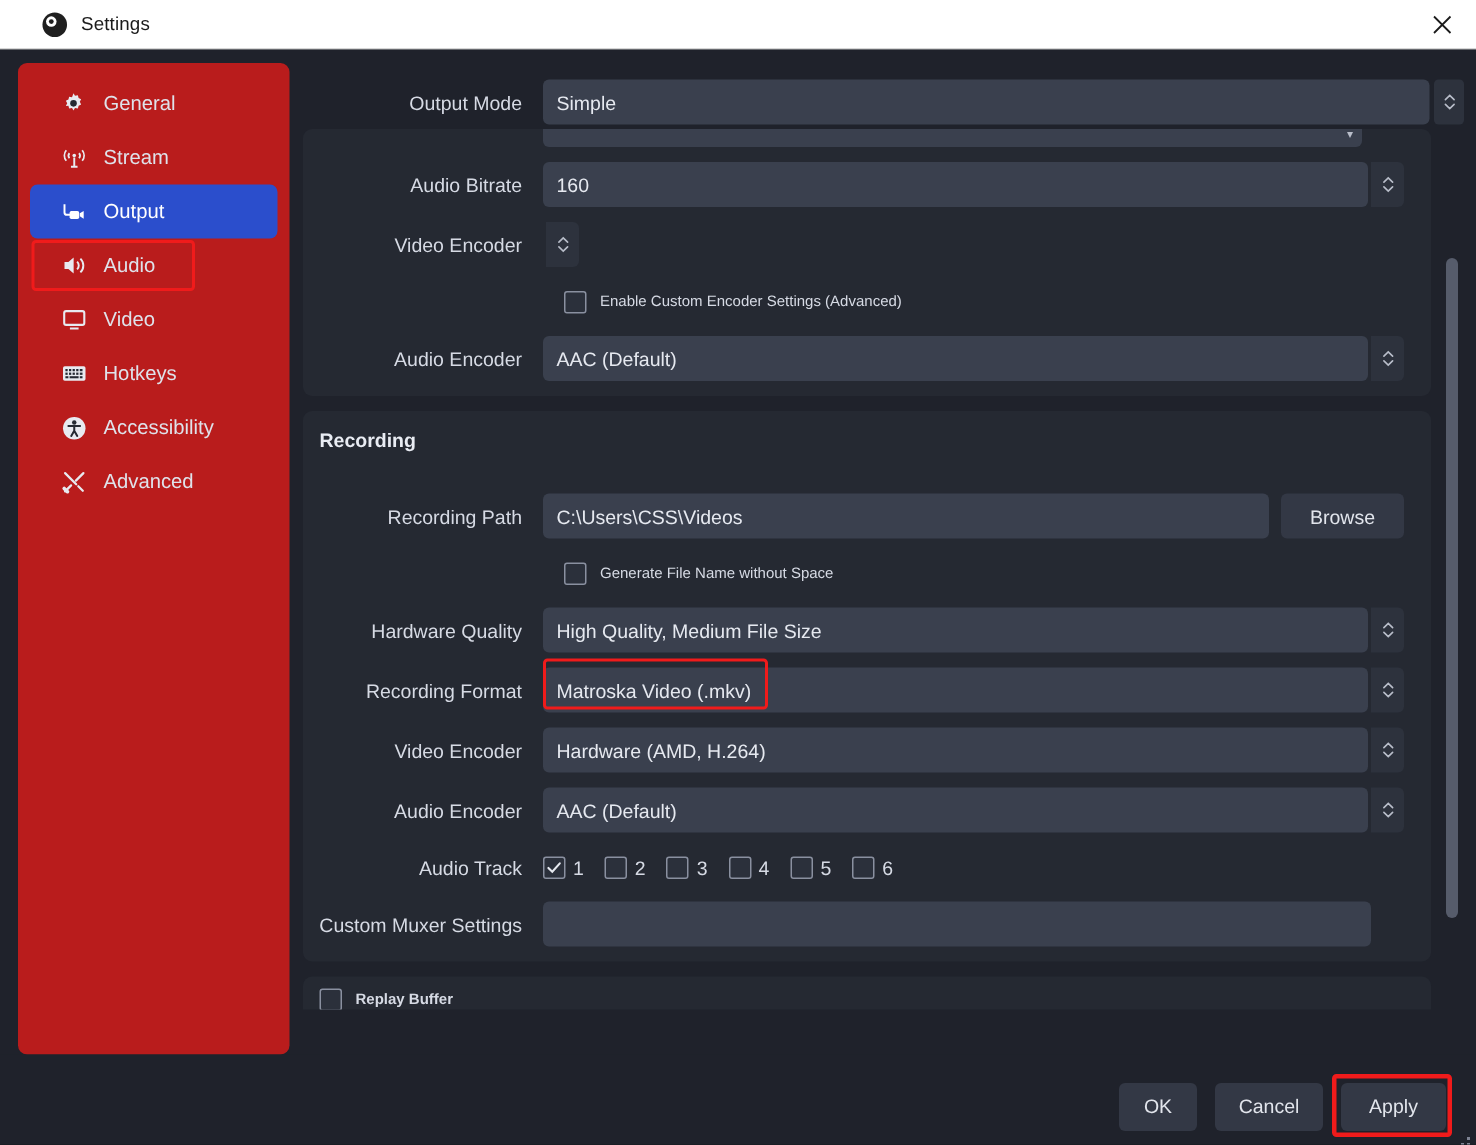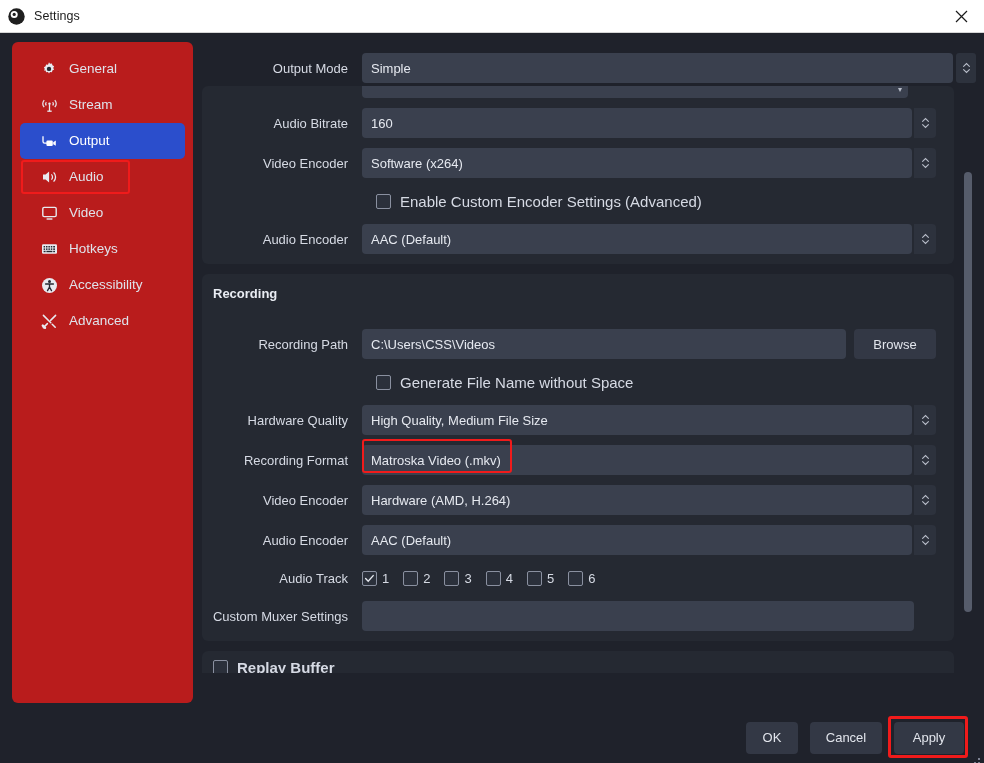--- a/index.html
+++ b/index.html
@@ -17,21 +17,21 @@
   }
 
   
   .titlebar {
     height: 33px;
     background: #ffffff;
     display: flex; align-items: center;
     flex: 0 0 33px;
     border-bottom: 1px solid #d6d6d6;
   }
-  .titlebar-left { display: flex; align-items: center; padding-left: 8px; gap: 9px; }
+  .titlebar-left { display: flex; align-items: center; padding-left: 28px; gap: 9px; }
   .obs-logo { width: 17px; height: 17px; position: relative; }
   .obs-logo svg { display: block; }
   .title-text {
     font-size: 12.5px; color: #1b1b1b;
     letter-spacing: 0.1px;
   }
   .titlebar-spacer { flex: 1; }
   .close-btn {
     width: 46px; height: 32px;
     display: flex; align-items: center; justify-content: center;
@@ -203,21 +203,21 @@
   .checkbox {
     width: 15px; height: 15px;
     border: 1px solid #8a90a0;
     border-radius: 2px;
     background: #2b303b;
     flex: 0 0 15px;
     display: flex; align-items: center; justify-content: center;
     color: #e6e9f0;
   }
   .checkbox svg { display: block; }
-  .check-label { font-size: 15px; color: #d6dae4; white-space: nowrap; }
+  .check-label { font-size: 10px; color: #d6dae4; white-space: nowrap; }
 
   .browse-btn {
     width: 82px; height: 30px;
     background: #333845;
     border-radius: 4px;
     margin-left: 8px;
     display: flex; align-items: center; justify-content: center;
     font-size: 13px; color: #e2e5ec;
     flex: 0 0 82px;
   }
@@ -470,23 +470,20 @@
             <div class="spinner">
               <svg width="9" height="14" viewBox="0 0 9 14" fill="none" stroke="#b8bdc9" stroke-width="1.1" stroke-linecap="round">
                 <path d="M1.6 5.4L4.5 2.6 7.4 5.4"></path>
                   <path d="M1.6 8.6L4.5 11.4 7.4 8.6"></path>
               </svg>
             </div>
           </div>
 
           <div class="row">
             <div class="row-label">Video Encoder</div>
-            <div class="field">
-              <span>Software (x264)</span>
-            </div>
             <div class="spinner">
               <svg width="9" height="14" viewBox="0 0 9 14" fill="none" stroke="#b8bdc9" stroke-width="1.1" stroke-linecap="round">
                 <path d="M1.6 5.4L4.5 2.6 7.4 5.4"></path>
                   <path d="M1.6 8.6L4.5 11.4 7.4 8.6"></path>
               </svg>
             </div>
           </div>
 
 
           <div class="check-row">

